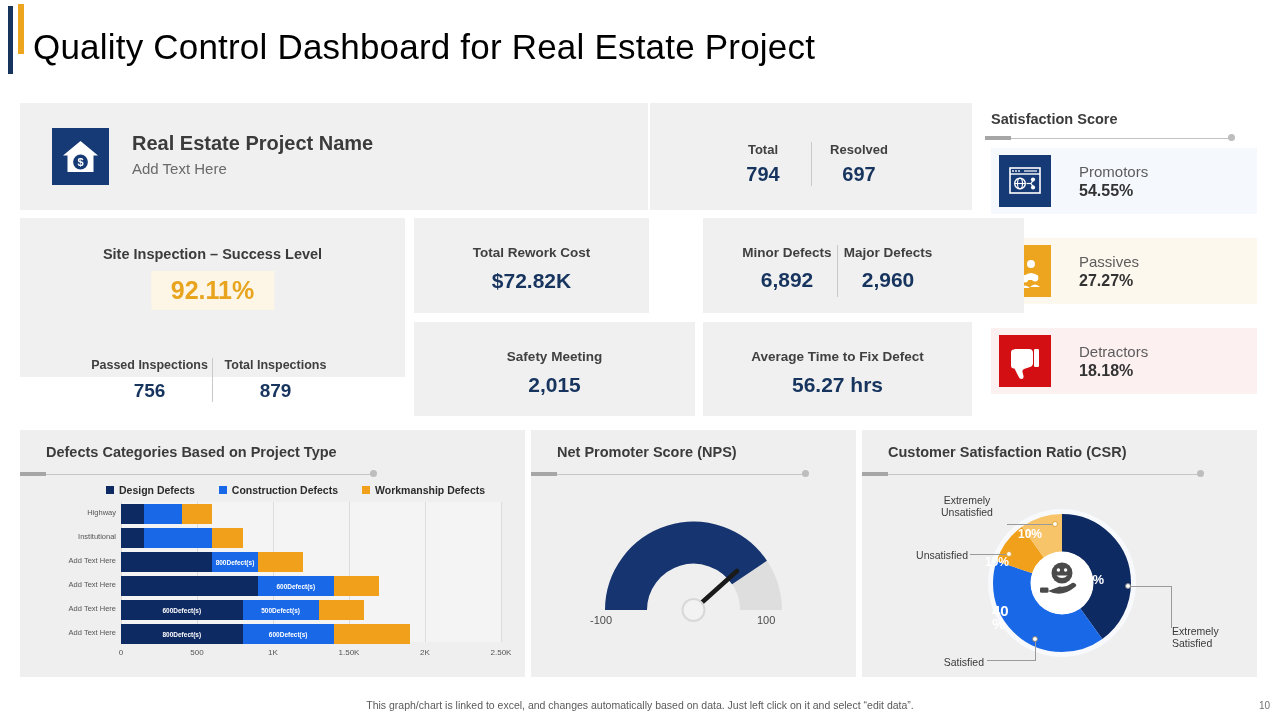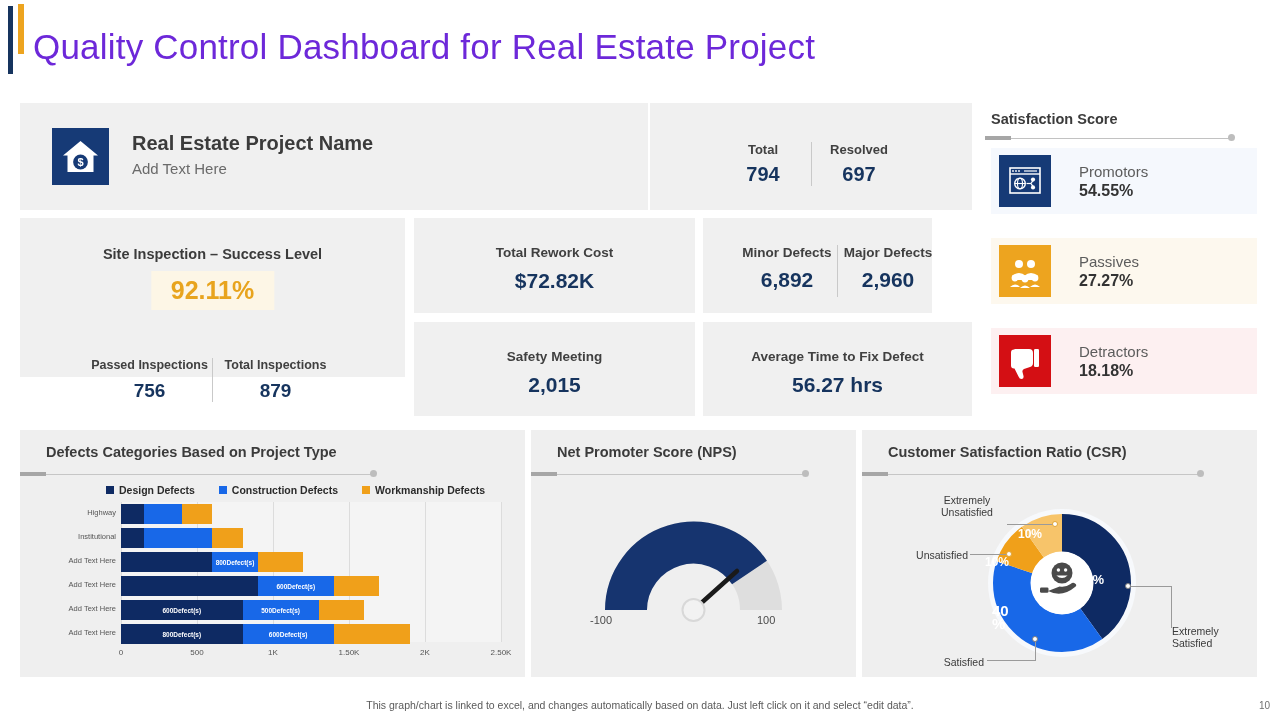--- a/index.html
+++ b/index.html
@@ -5,21 +5,21 @@
   html,body{margin:0;padding:0;}
   body{
     width:1280px;height:720px;overflow:hidden;background:#ffffff;
     font-family:"Liberation Sans",sans-serif;color:#3a3a3a;
     position:relative;
   }
   
   .hdr{position:absolute;left:0;top:0;width:1280px;height:96px;}
   .accent-navy{position:absolute;left:8px;top:6px;width:5px;height:68px;background:#16345e;}
   .accent-orange{position:absolute;left:18px;top:4px;width:6px;height:50px;background:#eda41f;}
-  .hdr-title{position:absolute;left:33px;top:27px;font-size:35px;font-weight:400;color:#6d28d9;
+  .hdr-title{position:absolute;left:33px;top:27px;font-size:35px;font-weight:400;color:#000000;
     letter-spacing:.2px;white-space:nowrap;}
   
   .card{position:absolute;background:#f0f0f0;box-sizing:border-box;}
   .kpi-label{font-size:13.5px;font-weight:bold;color:#404040;text-align:center;}
   .kpi-value{font-size:21px;font-weight:bold;color:#16345e;text-align:center;}
   .vdiv{width:1px;background:#c9c9c9;}
   
   #project-card{left:20px;top:103px;width:628px;height:107px;}
   .proj-icon{position:absolute;left:32px;top:25px;width:57px;height:57px;background:#163a76;}
   .proj-name{position:absolute;left:112px;top:29px;font-size:20px;font-weight:bold;color:#3b3b3b;}
@@ -48,23 +48,23 @@
   #site-card{left:20px;top:218px;width:385px;height:159px;}
   .si-title{position:absolute;top:28px;left:0;width:385px;text-align:center;font-size:14.5px;
     font-weight:bold;color:#3b3b3b;}
   .si-badge{position:absolute;top:53px;left:50%;transform:translateX(-50%);background:#fdf6e6;
     padding:5px 20px;font-size:25px;font-weight:bold;color:#e8a41e;}
   .si-cols{position:absolute;top:140px;left:0;width:385px;display:flex;justify-content:center;}
   .si-col{width:125px;text-align:center;}
   .si-col .l{font-size:12.5px;font-weight:bold;color:#404040;}
   .si-col .v{font-size:19px;font-weight:bold;color:#16345e;margin-top:8px;}
   
-  #rework-card{left:414px;top:218px;width:281px;height:95px;}
+  #rework-card{left:414px;top:218px;width:235px;height:95px;}
   #safety-card{left:414px;top:322px;width:281px;height:94px;}
-  #defects-card{left:703px;top:218px;width:229px;height:95px;}
+  #defects-card{left:703px;top:218px;width:321px;height:95px;}
   #avgtime-card{left:703px;top:322px;width:269px;height:94px;}
   .ctr{position:absolute;left:0;width:100%;text-align:center;}
   
   .panel{position:absolute;background:#efefef;box-sizing:border-box;}
   #bar-panel{left:20px;top:430px;width:505px;height:247px;}
   #nps-panel{left:531px;top:430px;width:325px;height:247px;}
   #csr-panel{left:862px;top:430px;width:395px;height:247px;padding-left:36px;}
   .p-title{position:absolute;left:26px;top:14px;font-size:14.5px;font-weight:bold;color:#3b3b3b;}
   .p-rule{position:absolute;top:40px;height:7px;}
   .p-rule .bar{position:absolute;left:0;top:2px;width:26px;height:4px;background:#a6a6a6;}

